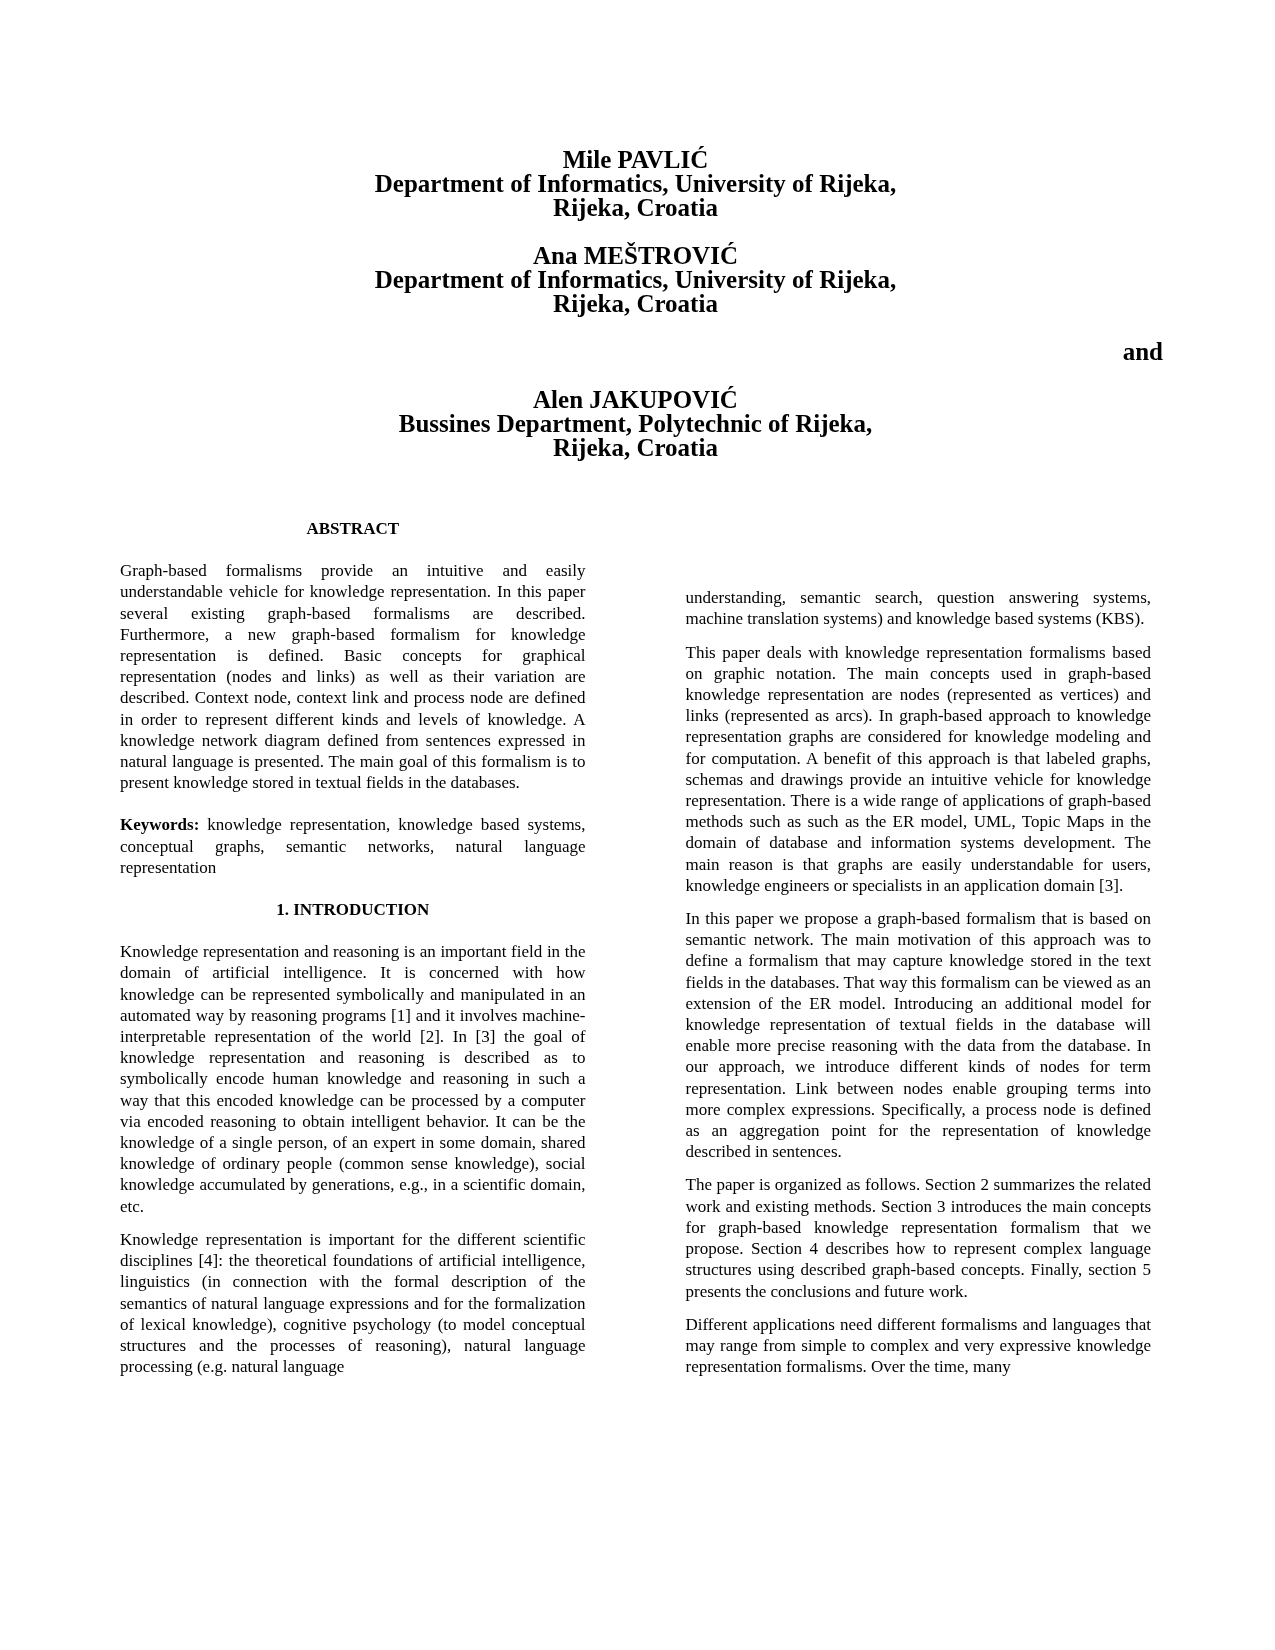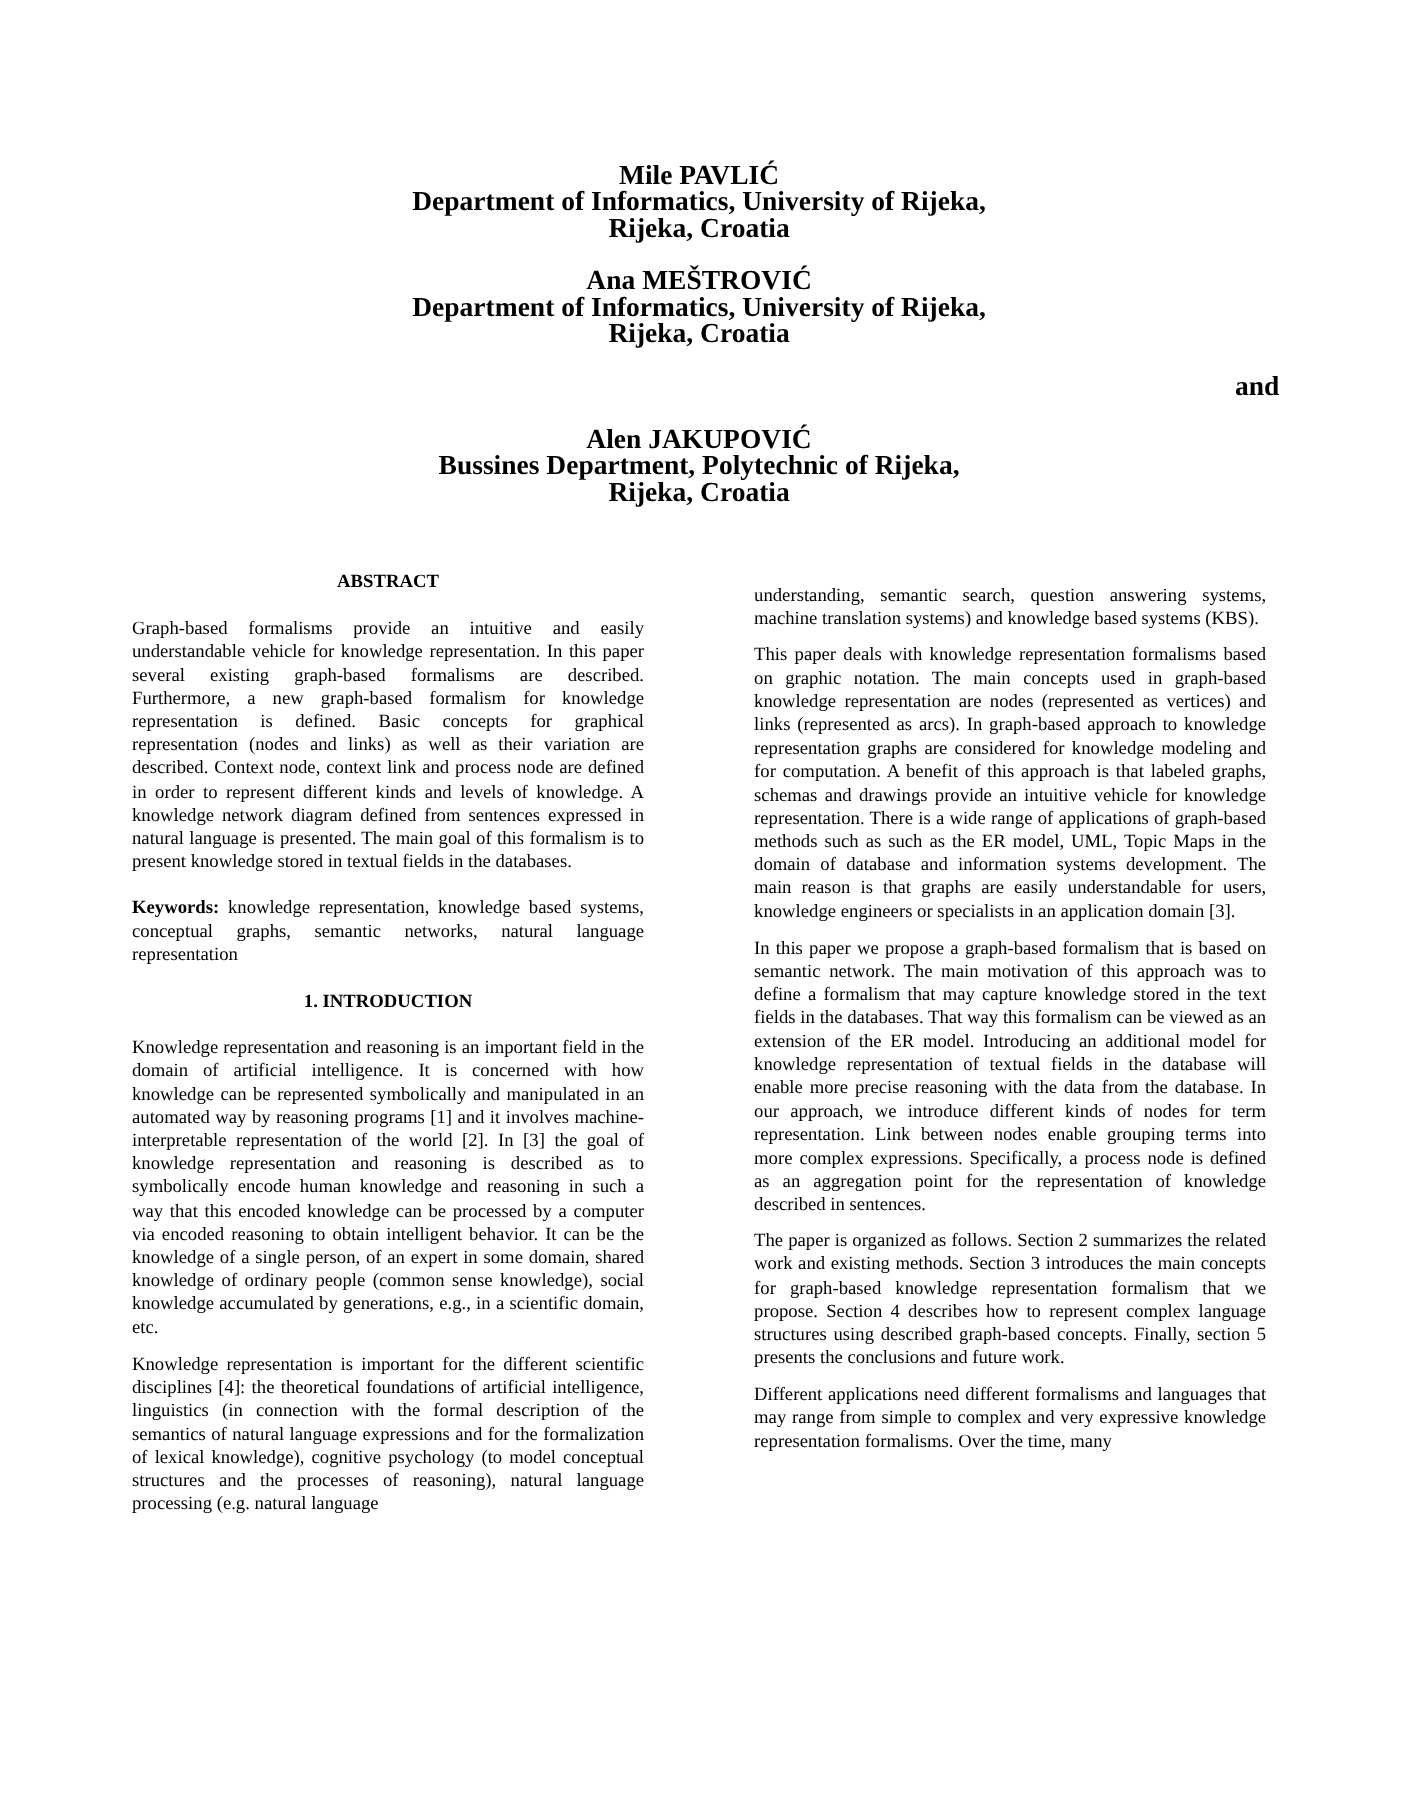--- a/index.html
+++ b/index.html
@@ -37,20 +37,21 @@
     margin-bottom: 24px;
   }
   .conjunction {
     margin-bottom: 24px;
     text-align: right;
   }
   .columns {
     display: flex;
     gap: 76px;
     margin-top: 58px;
+    align-items: flex-end;
   }
   .col {
     flex: 1 1 0;
     font-size: 17px;
     line-height: 21.2px;
     text-align: justify;
   }
   .col p {
     margin: 12px;
   }

